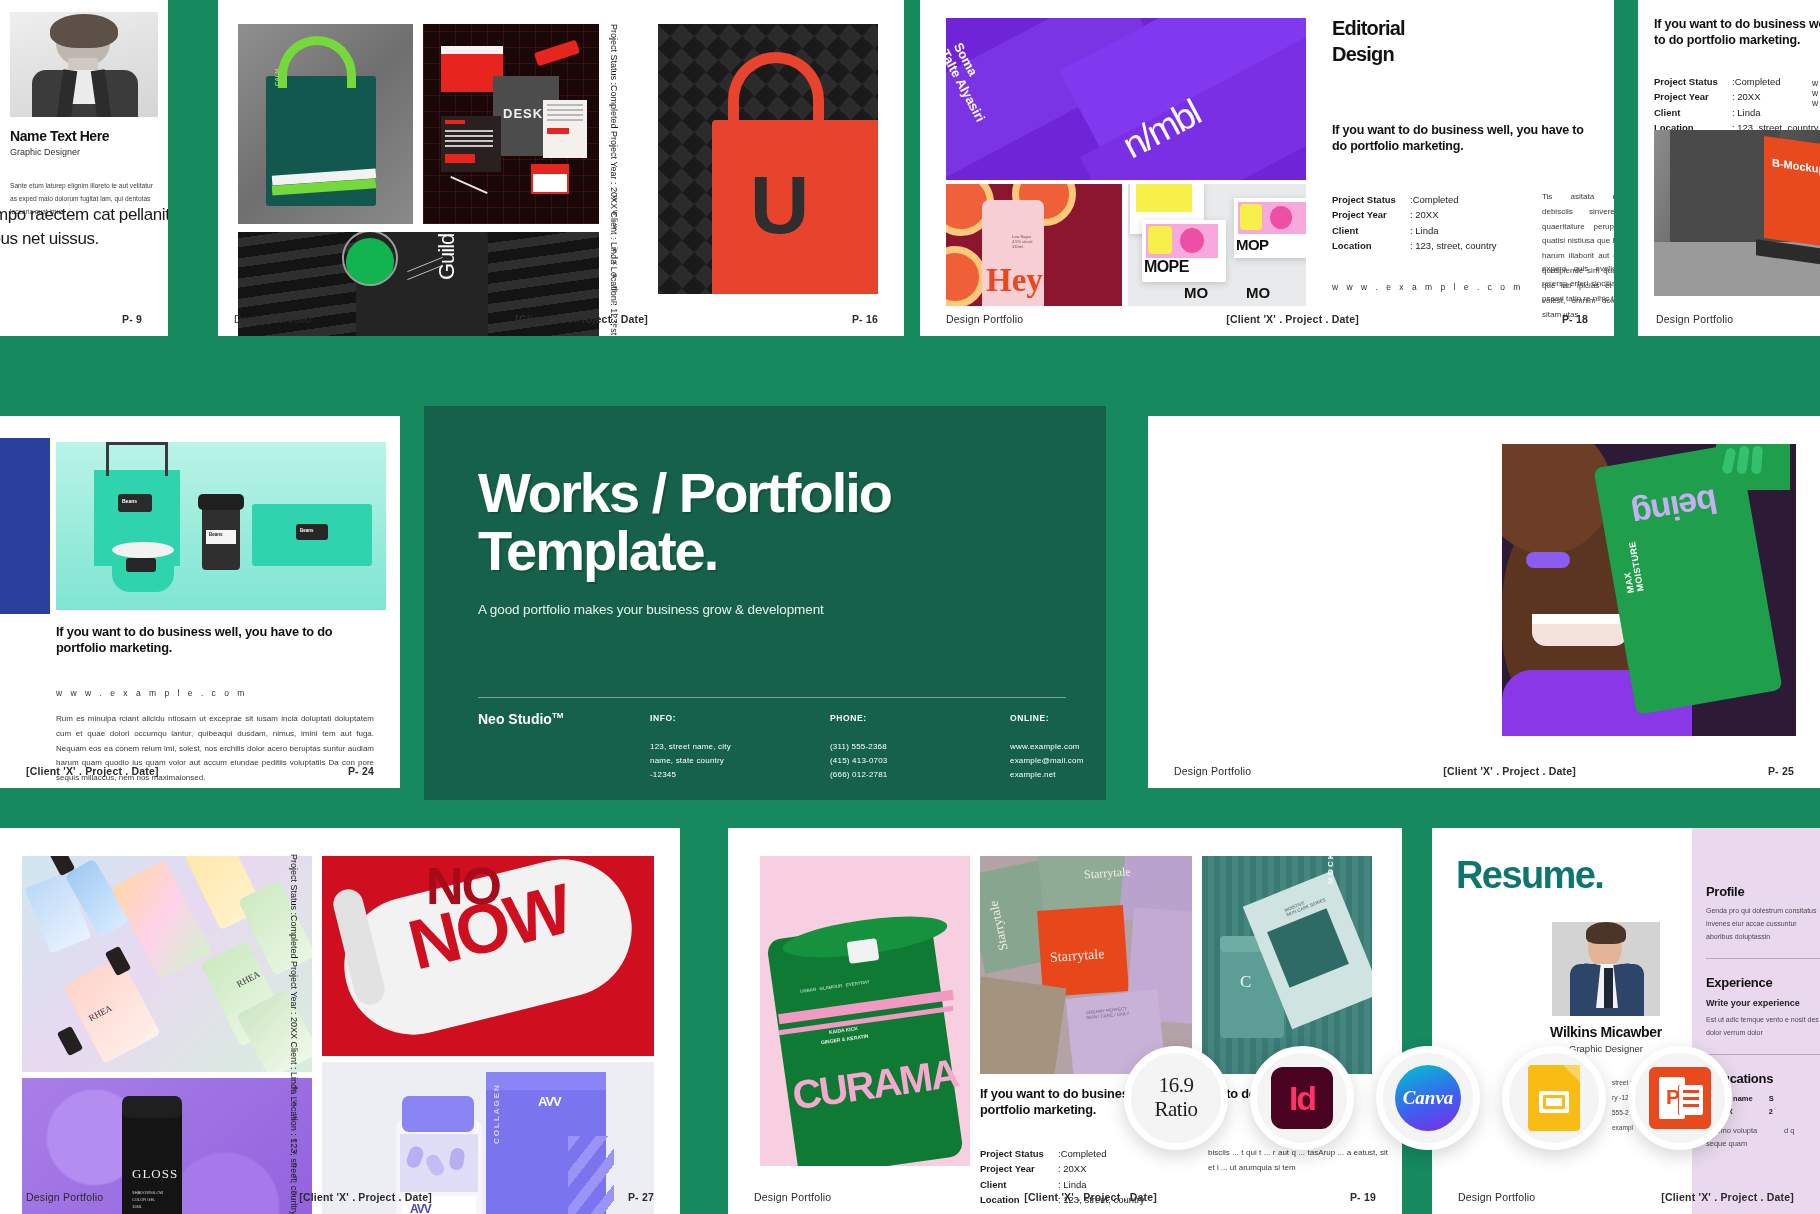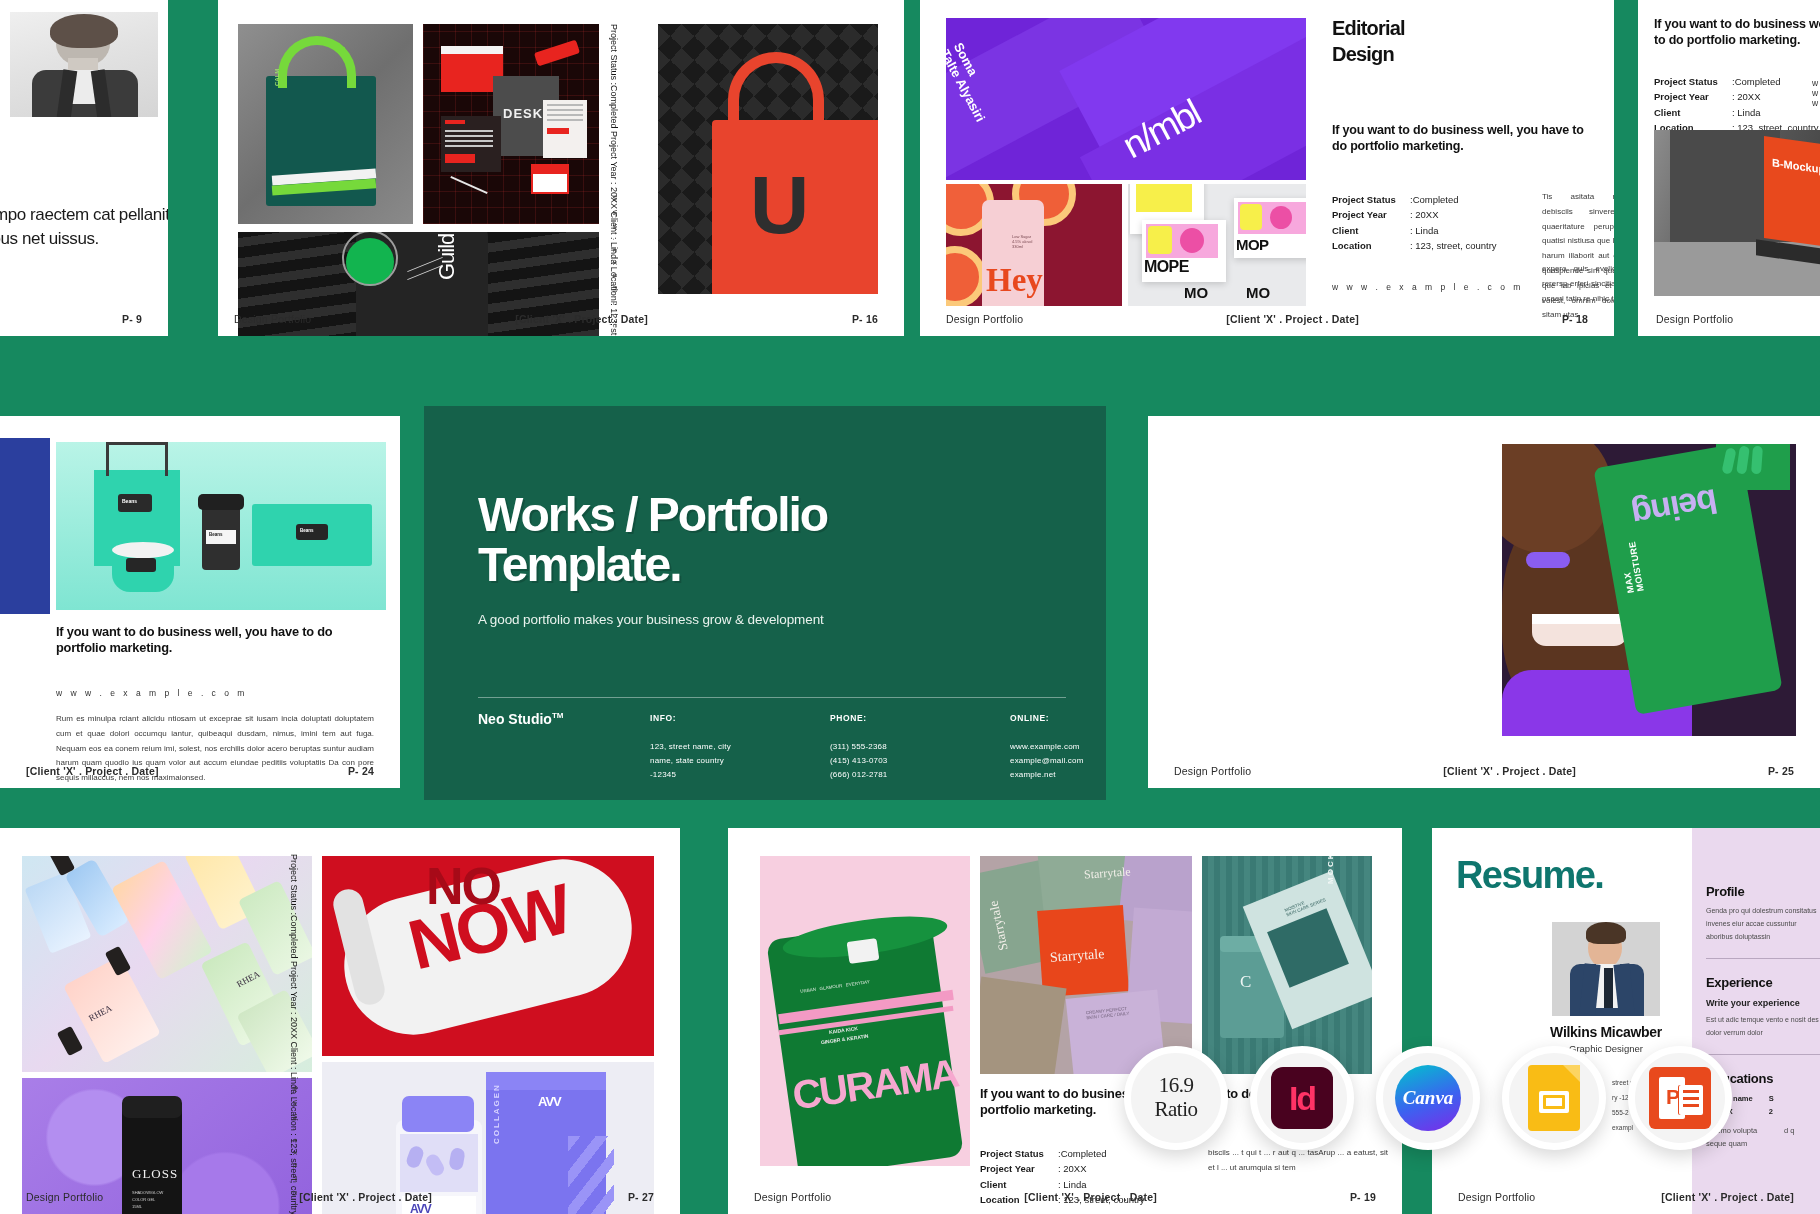--- a/index.html
+++ b/index.html
@@ -77,24 +77,23 @@
   #s-p25 { left: 1148px; top: 416px; width: 672px;  height: 372px; }
 
   
   #s-p27 { left: 0px;    top: 828px; width: 680px;  height: 386px; }
   #s-p19 { left: 728px;  top: 828px; width: 674px;  height: 386px; }
   #s-res { left: 1432px; top: 828px; width: 388px;  height: 386px; }
 
   
   .title-wrap { padding: 58px 54px 0 54px; }
   .big-title {
-    color: #fff; font-weight: 700; font-size: 48px; line-height: 1.04;
+    color: #fff; font-weight: 700; font-size: 56px; line-height: 1.04;
     letter-spacing: -2px;
     text-shadow: 2px 2px 0 rgba(0,0,0,.16);
-    margin-top: 26px;
   }
   .subtitle { color: #eaf3ee; font-size: 13.5px; margin-top: 22px; letter-spacing: -.1px; }
   .title-rule { position:absolute; left:54px; right:40px; bottom:102px; height:1px; background:rgba(255,255,255,.4); }
   .title-foot { position:absolute; left:54px; right:40px; bottom:18px; display:flex; color:#fff; }
   .studio { font-size: 14px; font-weight: 700; width: 172px; flex:0 0 172px; }
   .studio sup { font-size: 8px; vertical-align: super; }
   .col { width: 180px; flex: 0 0 180px; font-size: 8px; line-height:1.75; letter-spacing:.2px; }
   .col .ch { font-weight: 700; font-size: 8.5px; letter-spacing: .6px; margin-bottom: 14px; }
 
   
@@ -153,20 +152,25 @@
     <div class="ph" style="left:10px;top:12px;width:148px;height:105px;
                 background:linear-gradient(165deg,#efefef 0%,#e2e2e2 45%,#d5d5d5 100%);">
       <div style="position:absolute;left:46px;top:6px;width:54px;height:48px;border-radius:50% 50% 46% 46%;background:#bdb7b0;"></div>
       <div style="position:absolute;left:40px;top:2px;width:68px;height:34px;border-radius:50% 50% 40% 40%;background:#5d5048;"></div>
       <div style="position:absolute;left:58px;top:46px;width:30px;height:26px;background:#cfc9c2;"></div>
       <div style="position:absolute;left:22px;top:58px;width:106px;height:50px;background:#3b3b3b;border-radius:14px 14px 0 0;"></div>
       <div style="position:absolute;left:58px;top:58px;width:30px;height:34px;background:#ececec;"></div>
       <div style="position:absolute;left:50px;top:58px;width:14px;height:48px;background:#2c2c2c;transform:rotate(8deg);"></div>
       <div style="position:absolute;left:84px;top:58px;width:14px;height:48px;background:#2c2c2c;transform:rotate(-8deg);"></div>
     </div>
+    <div style="position:absolute;left:10px;top:128px;right:10px;">
+      <div class="p9-name">Name Text Here</div>
+      <div class="p9-role">Graphic Designer</div>
+      <div class="p9-para">Sante etum laturep elignim illoreto te aut velitatur as exped maio dolorum fugitat lam, qui dentotas laceario quat imus</div>
+    </div>
     <div class="p9-big">incimpo raectem cat pellanitiam quibus net uissus.</div>
     <div class="footer">
       <span class="f-left"></span>
       <span class="f-mid"></span>
       <span class="f-right">P- 9</span>
     </div>
   </div>
 
   <div class="slide" id="s-p16">
 

